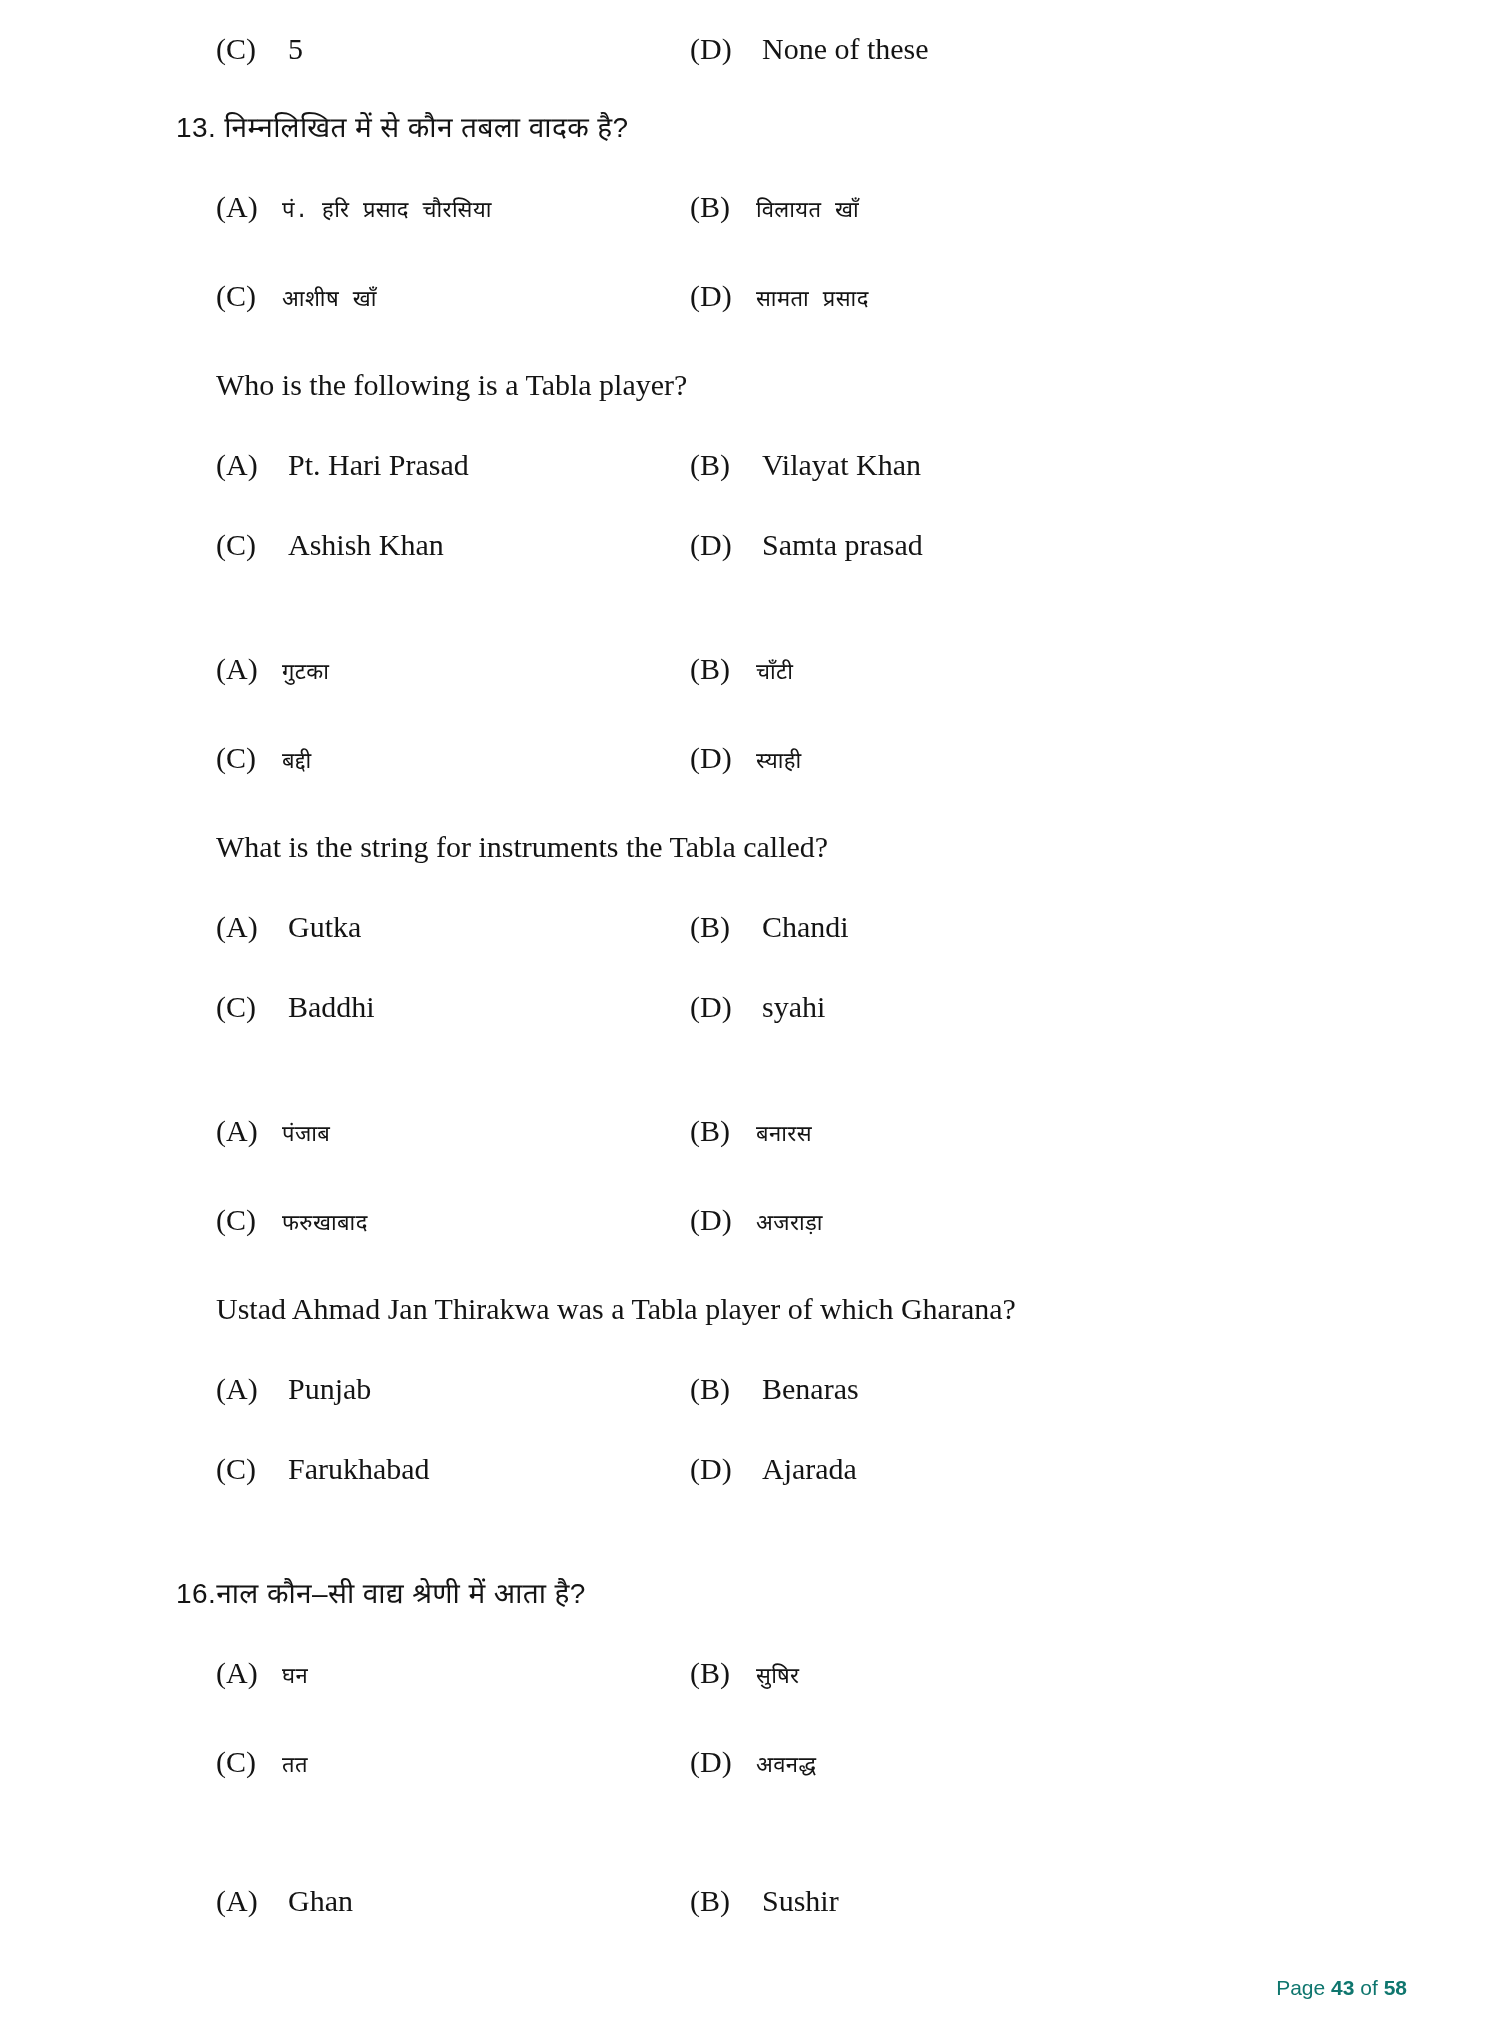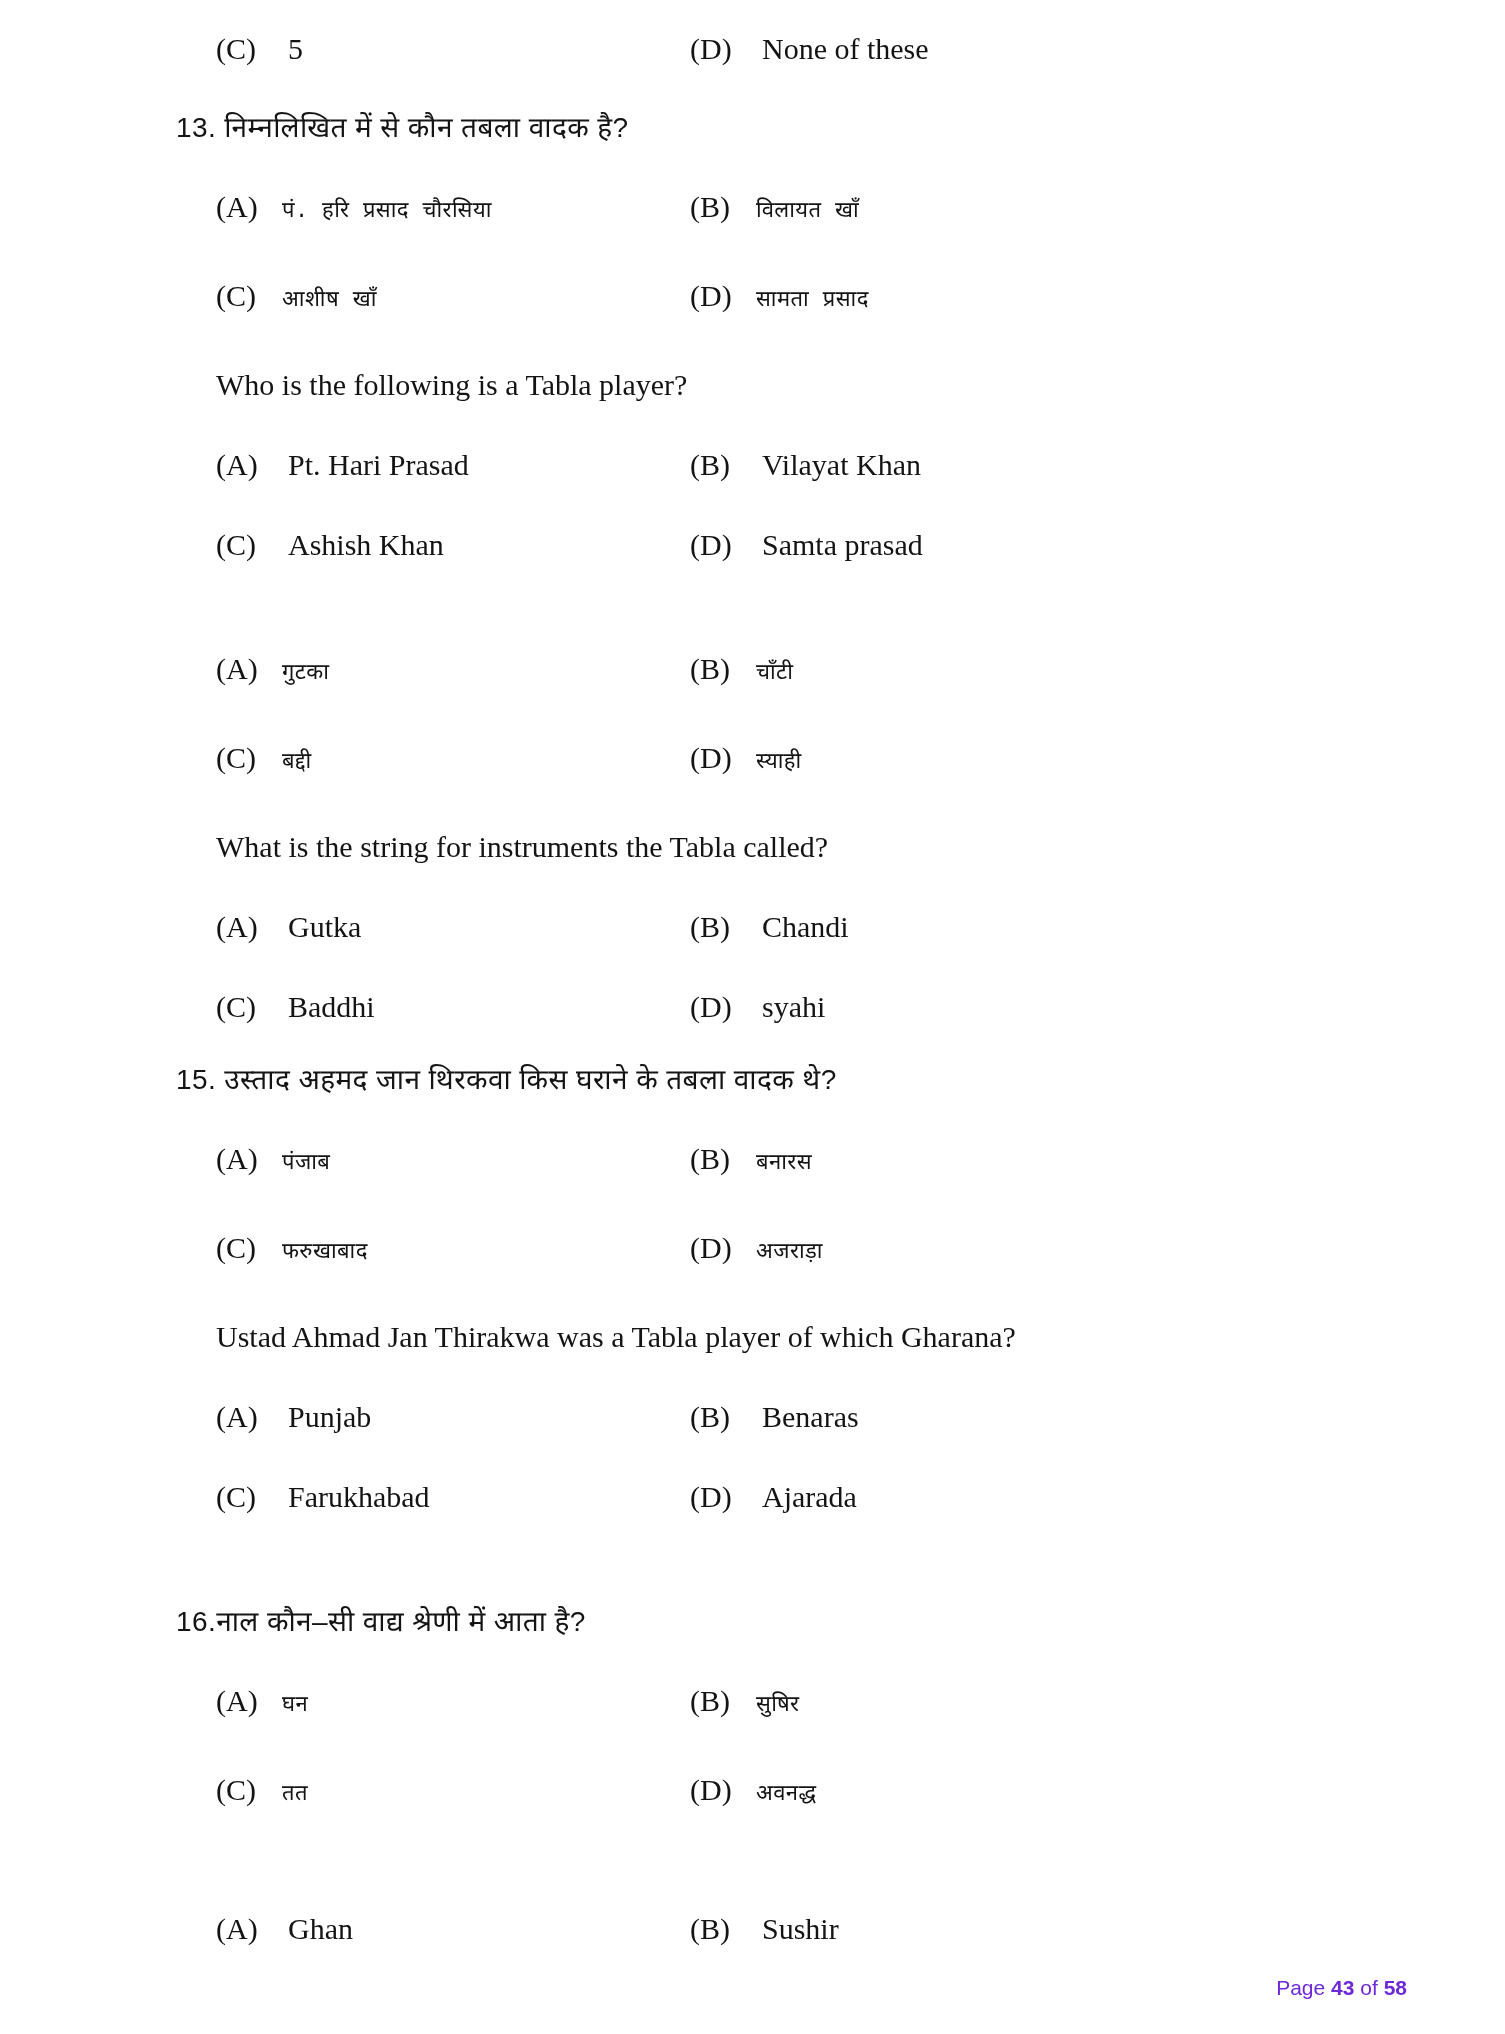--- a/index.html
+++ b/index.html
@@ -92,21 +92,21 @@
   .sp-after-stem      { height: 50px; }
   .sp-q-gap           { height: 44px; }
   .sp-big-gap         { height: 96px; }
 
   .footer {
     position: absolute;
     right: 98px;
     bottom: 34px;
     font-family: "Liberation Sans", "DejaVu Sans", sans-serif;
     font-size: 21px;
-    color: #6d28d9;
+    color: #0f766e;
   }
   .footer .pg-word { font-weight: normal; }
   .footer .pg-num  { font-weight: bold; }
 </style>
 </head>
 <body>
 
 <div class="page">
   <div class="content">
 
@@ -225,24 +225,20 @@
         <span class="opt-label eng">(C)</span>
         <span class="opt-text-eng">Baddhi</span>
       </div>
       <div class="opt-col right">
         <span class="opt-label eng">(D)</span>
         <span class="opt-text-eng">syahi</span>
       </div>
     </div>
     <div class="sp-q-gap"></div>
 
-    <div class="q-stem-hin">
-      <span>15.</span>
-      <span>उस्ताद अहमद जान थिरकवा किस घराने के तबला वादक थे?</span>
-    </div>
     <div class="sp-after-stem"></div>
 
     <div class="opt-row">
       <div class="opt-col left">
         <span class="opt-label hin">(A)</span>
         <span class="opt-text-hin">पंजाब</span>
       </div>
       <div class="opt-col right">
         <span class="opt-label hin">(B)</span>
         <span class="opt-text-hin">बनारस</span>

